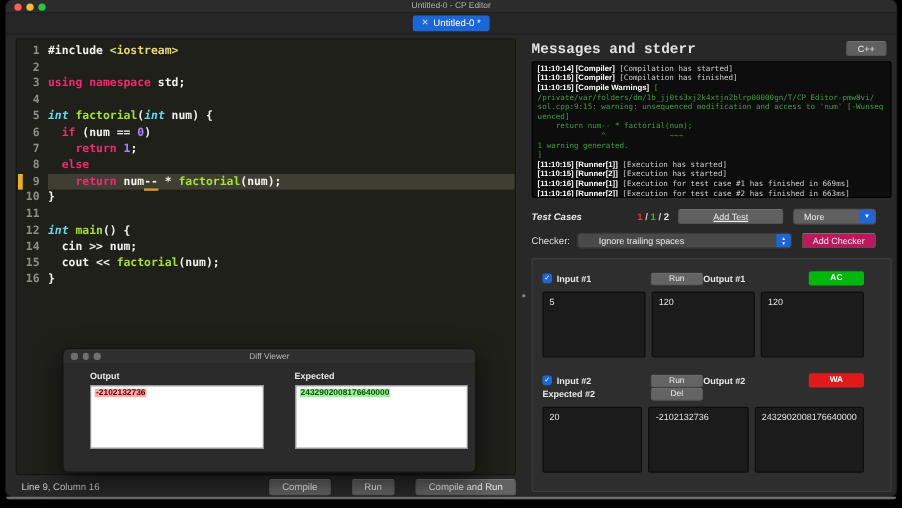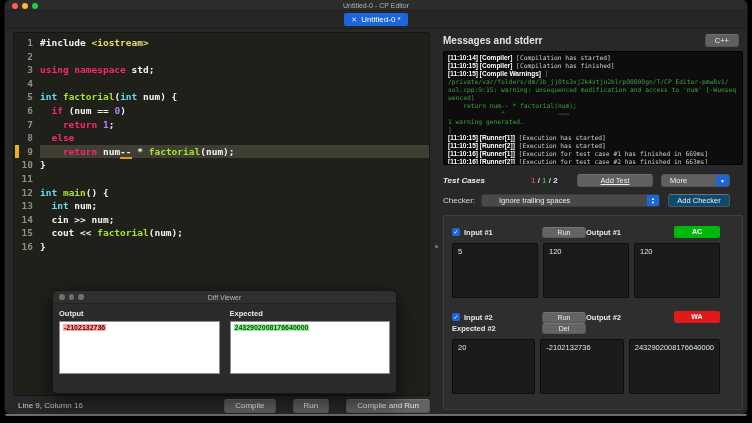--- a/index.html
+++ b/index.html
@@ -33,72 +33,72 @@
   .editor { flex:1; background:#1f2019; border:1px solid #151515; border-radius:2px;
     padding:3px 0 0 0; overflow:hidden;
     font-family:"DejaVu Sans Mono", monospace; font-size:9.5px; font-weight:600; line-height:13.6px; }
   .code-line { display:flex; height:13.6px; white-space:pre; }
   .gutter { flex:0 0 26px; text-align:right; padding-right:7px; color:#8f8f85; position:relative; }
   .code-text { flex:1; }
   .code-line.active .code-text { background:#3e3e33; }
   .code-line.active .gutter::before { content:""; position:absolute; left:1px; top:0;
     width:4px; height:100%; background:#e8b01f; }
   .tk-w { color:#f2f2ef; } .tk-p { color:#f92672; } .tk-g { color:#a6e22e; }
-  .tk-y { color:#e6db74; } .tk-c { color:#66d9ef; } .tk-n { color:#ae81ff; }
+  .tk-y { color:#e6db74; } .tk-c { color:#66d9ef; font-style:italic; } .tk-n { color:#ae81ff; }
   .tk-u { color:#f2f2ef; border-bottom:2px solid #e0972c; }
 
   .statusbar { height:16px; display:flex; align-items:center; padding-top:3px; }
   .pos-label { font-size:8px; color:#c9c9c9; padding-left:5px; }
   .sb-btn { background:#636363; border:1px solid #585858; border-top-color:#737373;
     border-radius:3px; color:#ededed; font-size:8px; line-height:10px; padding:1px 10px;
     cursor:default; }
   .sb-btn.first { margin-left:auto; }
   .sb-btn + .sb-btn { margin-left:17px; }
 
   
   .splitter { width:13px; position:relative; }
   .splitter::after { content:""; position:absolute; left:5px; top:56%;
     width:3px; height:3px; border-radius:50%; background:#7c7c7c; }
 
   
   .right-col { flex:1; display:flex; flex-direction:column; }
   .msg-header { display:flex; align-items:center; height:17px; padding-right:4px; }
-  .msg-title { font-size:10px; font-weight:bold; color:#e2e2e2; }
+  .msg-title { font-size:12px; font-weight:bold; color:#e2e2e2;font-family:Liberation Mono, monospace; }
   .cpp-btn { margin-left:auto; background:#606060; border:1px solid #545454; border-top-color:#707070;
     border-radius:3px; color:#ededed; font-size:7.5px; line-height:9px; padding:1px 9px; }
 
   .console { height:114px; background:#0d0d0d; border:1px solid #000; border-radius:2px;
     margin-top:2px; padding:2px 4px; overflow:hidden;
     font-family:"DejaVu Sans Mono", monospace; font-size:6.3px; line-height:8px; color:#cfcfcf; }
   .log-line { white-space:pre-wrap; word-break:break-all; }
   .log-b { font-weight:bold; color:#ffffff; font-family:"Liberation Sans", sans-serif; font-size:6.5px; }
   .log-line.warn .log-t { color:#3da03d; }
 
   .tc-header { display:flex; align-items:center; margin-top:8px; height:15px; padding-right:13px; }
   .tc-title { font-size:8px; font-weight:bold; color:#e8e8e8;font-style:italic; }
   .tc-counts { margin-left:46px; font-size:8px; font-weight:bold; color:#cfcfcf; }
   .cnt-red { color:#e03c3c; } .cnt-green { color:#33b733; } .cnt-total { color:#e8e8e8; }
-  .add-test-btn { margin-left:auto; width:76px; height:13px; background:#606060;
+  .add-test-btn { margin-left:auto; width:88px; height:13px; background:#606060;
     border:1px solid #545454; border-top-color:#707070; border-radius:3px;
     color:#ededed; font-size:7.5px; line-height:11px; text-align:center;text-decoration:underline; }
   .more-dd { margin-left:8px; width:69px; height:13px; background:#606060;
     border:1px solid #545454; border-radius:3px; display:flex; align-items:center; overflow:hidden; }
   .more-label { flex:1; padding-left:8px; font-size:7.5px; color:#ededed; }
   .dd-arrow { width:13px; height:13px; background:#1b66d9; color:#fff; font-size:5px;
     display:flex; align-items:center; justify-content:center; }
 
   .checker-row { display:flex; align-items:center; margin-top:5px; height:15px; padding-right:13px; }
   .checker-label { font-size:8px; color:#dddddd; }
   .checker-select { flex:1; margin-left:6px; height:13px; background:#494949;
     border:1px solid #3a3a3a; border-radius:3px; display:flex; align-items:center; overflow:hidden; }
   .checker-value { flex:1; padding-left:17px; font-size:7.5px; color:#ededed; }
   .stepper { width:12px; height:13px; background:#1b66d9; color:#fff;
     display:flex; flex-direction:column; align-items:center; justify-content:center; }
   .stepper span { font-size:4px; line-height:4px; }
-  .add-checker-btn { margin-left:8px; width:62px; height:13px; background:#0c4a6e;
+  .add-checker-btn { margin-left:8px; width:62px; height:13px; background:#be185d;
     border:1px solid #545454; border-top-color:#707070; border-radius:3px;
     color:#ededed; font-size:7.5px; line-height:11px; text-align:center; }
 
   .tc-container { flex:1; margin-top:7px; margin-bottom:2px; background:#2e2e2e;
     border:1px solid #3e3e3e; border-radius:2px; padding:10px 22px 6px 8px;
     display:flex; flex-direction:column; gap:13px; overflow:hidden; }
   .case-header { display:grid; grid-template-columns:1fr 1fr; margin-bottom:5px; }
   .case-cell { display:flex; align-items:center; }
   .checkbox { width:8px; height:8px; background:#1b66d9; border-radius:2px; color:#fff;
     font-size:6px; line-height:8px; text-align:center; margin-right:4px; }
@@ -116,21 +116,21 @@
   
   .diff { position:absolute; left:52px; top:290px; width:345px; height:104px;
     background:#2b2b2b; border:1px solid #151515; border-radius:5px;
     box-shadow:0 8px 22px rgba(0,0,0,.6); }
   .diff-titlebar { height:13px; background:#2f2f2f; border-bottom:1px solid #222;
     border-radius:5px 5px 0 0; display:flex; align-items:center; position:relative; }
   .diff-lights { position:absolute; left:6px; display:flex; gap:4px; }
   .diff-light { width:5.5px; height:5.5px; border-radius:50%; background:#6f6f6f; }
   .diff-title { flex:1; text-align:center; font-size:7px; color:#b8b8b8; }
   .diff-body { display:flex; gap:10px; padding:3px 6px 0 6px; }
-  .diff-col { flex:1; }
+  .diff-col { flex:1;margin-left:16px; }
   .diff-label { font-size:7.5px; font-weight:bold; color:#e8e8e8; margin:2px 0 3px; }
   .diff-box { height:53px; background:#fff; border:1px solid #8d8d8d; padding:2px 3px;
     font-size:7px; font-weight:bold; }
   .hl-red { background:#ffa8a8; color:#550000; padding:0 1px; }
   .hl-green { background:#9df09d; color:#0a4d0a; padding:0 1px; }
 </style>
 </head>
 <body>
 
 <div class="window">
@@ -160,21 +160,20 @@
             <div class="code-line"><span class="gutter">3</span><span class="code-text"><span class="tk-p">using namespace</span><span class="tk-w"> std;</span></span></div>
             <div class="code-line"><span class="gutter">4</span><span class="code-text"></span></div>
             <div class="code-line"><span class="gutter">5</span><span class="code-text"><span class="tk-c">int</span><span class="tk-w"> </span><span class="tk-g">factorial</span><span class="tk-w">(</span><span class="tk-c">int</span><span class="tk-w"> num) {</span></span></div>
             <div class="code-line"><span class="gutter">6</span><span class="code-text"><span class="tk-w">  </span><span class="tk-p">if</span><span class="tk-w"> (num == </span><span class="tk-n">0</span><span class="tk-w">)</span></span></div>
             <div class="code-line"><span class="gutter">7</span><span class="code-text"><span class="tk-w">    </span><span class="tk-p">return</span><span class="tk-w"> </span><span class="tk-n">1</span><span class="tk-w">;</span></span></div>
             <div class="code-line"><span class="gutter">8</span><span class="code-text"><span class="tk-w">  </span><span class="tk-p">else</span></span></div>
             <div class="code-line active"><span class="gutter">9</span><span class="code-text"><span class="tk-w">    </span><span class="tk-p">return</span><span class="tk-w"> num</span><span class="tk-u">--</span><span class="tk-w"> * </span><span class="tk-g">factorial</span><span class="tk-w">(num);</span></span></div>
             <div class="code-line"><span class="gutter">10</span><span class="code-text"><span class="tk-w">}</span></span></div>
             <div class="code-line"><span class="gutter">11</span><span class="code-text"></span></div>
             <div class="code-line"><span class="gutter">12</span><span class="code-text"><span class="tk-c">int</span><span class="tk-w"> </span><span class="tk-g">main</span><span class="tk-w">() {</span></span></div>
-            <div class="code-line"><span class="gutter">13</span><span class="code-text"><span class="tk-w">  </span><span class="tk-c">int</span><span class="tk-w"> num;</span></span></div>
             <div class="code-line"><span class="gutter">14</span><span class="code-text"><span class="tk-w">  cin &gt;&gt; num;</span></span></div>
             <div class="code-line"><span class="gutter">15</span><span class="code-text"><span class="tk-w">  cout &lt;&lt; </span><span class="tk-g">factorial</span><span class="tk-w">(num);</span></span></div>
             <div class="code-line"><span class="gutter">16</span><span class="code-text"><span class="tk-w">}</span></span></div>
           </div>
       </div>
       <div class="statusbar">
         <span class="pos-label">Line 9, Column 16</span>
         <span class="sb-btn first">Compile</span>
         <span class="sb-btn">Run</span>
         <span class="sb-btn">Compile and Run</span>

